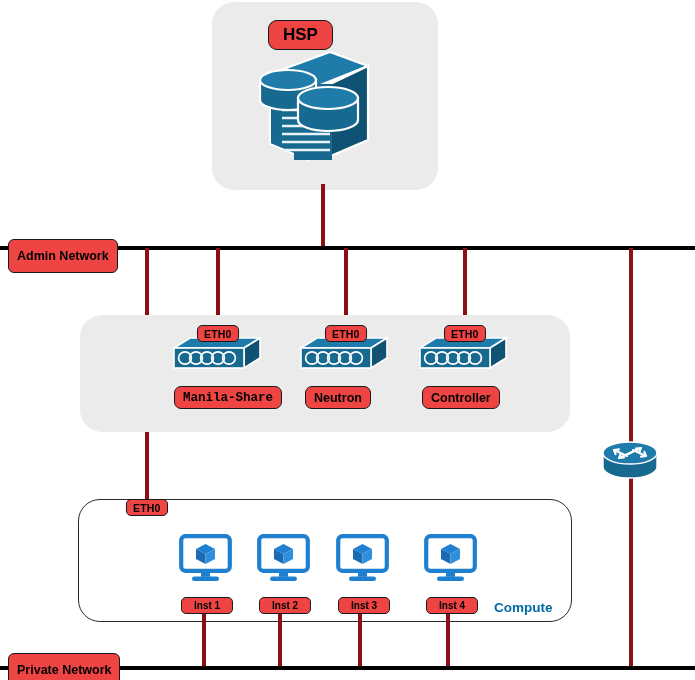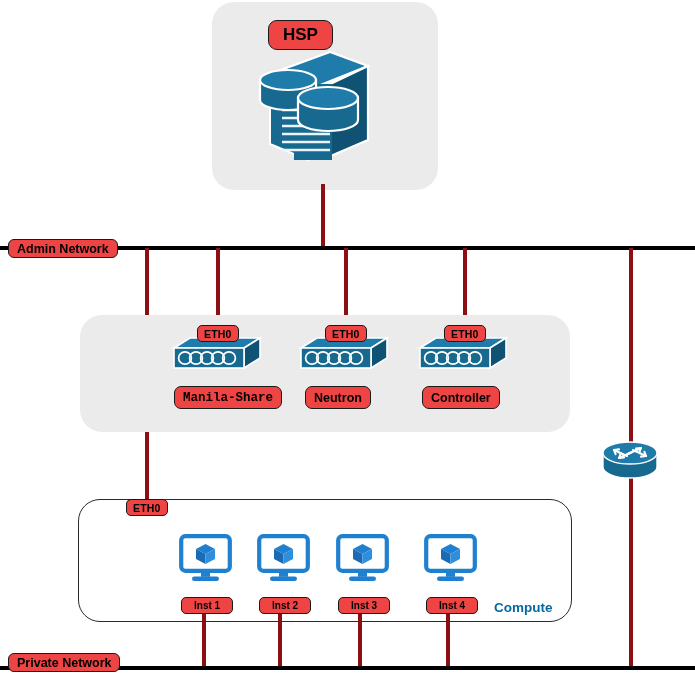--- a/index.html
+++ b/index.html
@@ -34,21 +34,21 @@
   
   .pill{
     position:absolute;background:#ef4444;border:1.4px solid #1a1a1a;
     border-radius:7px;
     font-weight:bold;color:#000;
     display:flex;align-items:center;justify-content:center;
     box-sizing:border-box;white-space:nowrap;
     z-index:6;
     margin-top:8px;
   }
-  .pill-net{height:19px;font-size:12.5px;padding:0 8px;border-radius:6px;}
+  .pill-net{height:34px;font-size:12.5px;padding:0 8px;border-radius:6px;}
   .pill-eth{height:17px;font-size:10.5px;padding:0 6px;border-radius:5px;letter-spacing:.2px;}
   .pill-name{height:23px;font-size:12.5px;padding:0 8px;border-radius:7px;}
   .pill-inst{height:17px;font-size:10px;padding:0 12px;border-radius:5px;}
   .pill-hsp{height:30px;font-size:17px;padding:0 14px;border-radius:9px;}
   .pill-phys{height:21px;font-size:11.5px;padding:0 7px;border-radius:6px;}
 
   
   .caption{
     position:absolute;font-weight:bold;font-size:13.5px;color:#0369a1;white-space:nowrap;
   }

